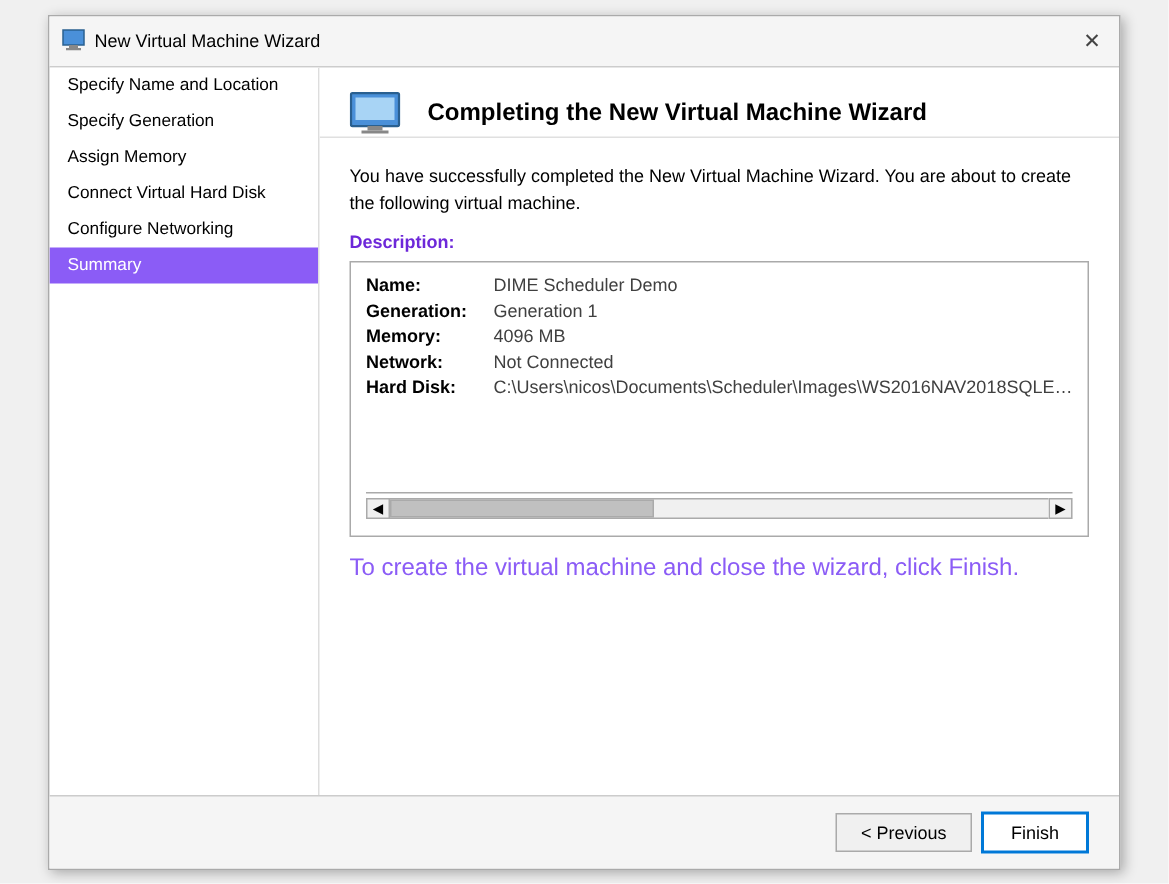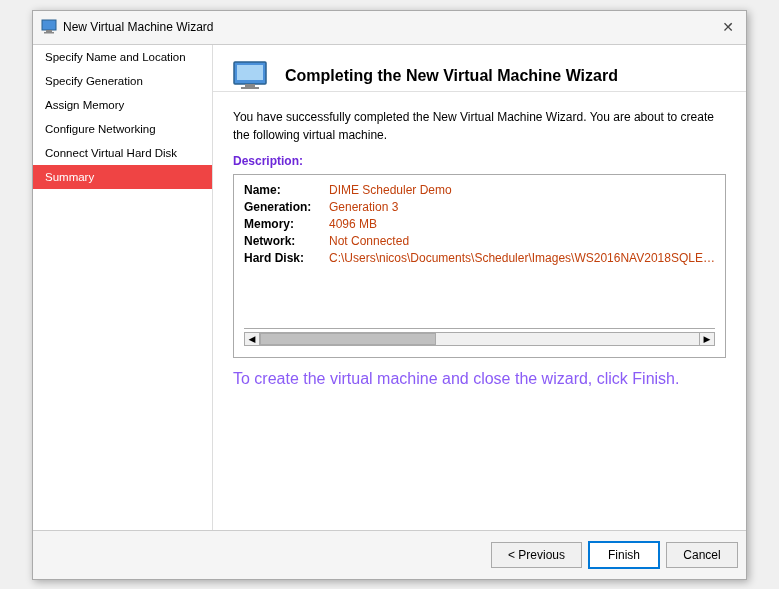--- a/index.html
+++ b/index.html
@@ -67,21 +67,21 @@
       padding-top: 0;
     }
     .sidebar-item {
       padding: 6px 12px;
       font-size: 11.5px;
       color: #000;
       cursor: pointer;
       white-space: nowrap;
     }
     .sidebar-item.active {
-      background: #ef4444;
+      background: #8b5cf6;
       color: #fff;
     }
     .main-panel {
       flex: 1;
       display: flex;
       flex-direction: column;
       padding: 0;
       overflow: hidden;
     }
     .header-section {
@@ -131,21 +131,21 @@
       margin-bottom: 3px;
       align-items: flex-start;
     }
     .desc-key {
       width: 85px;
       font-weight: bold;
       color: #000;
       flex-shrink: 0;
     }
     .desc-val {
-      color: #c2410c;
+      color: #404040;
       white-space: nowrap;
       overflow: hidden;
       text-overflow: ellipsis;
       text-align: center;
     }
     .scrollbar-area {
       border-top: 1px solid #aaa;
       padding: 3px 0 3px 0;
       display: flex;
       align-items: center;
@@ -180,21 +180,21 @@
       background: #c0c0c0;
       border: 1px solid #aaa;
     }
     .finish-text {
       font-size: 16px;
       color: #8b5cf6;
       margin-top: 12px;
     }
     .footer {
       border-top: 1px solid #ccc;
-      padding: 10px 8px;
+      padding: 10px 20px;
       display: flex;
       justify-content: flex-end;
       gap: 6px;
       background: #f5f5f5;
       flex-shrink: 0;
       align-items: center;
     }
     .btn {
       padding: 5px 16px;
       font-size: 12px;
@@ -233,22 +233,22 @@
     <span class="title-bar-text">New Virtual Machine Wizard</span>
     <div class="title-bar-close">✕</div>
   </div>
 
   <div class="content-area">
 
     <div class="sidebar">
       <div class="sidebar-item">Specify Name and Location</div>
       <div class="sidebar-item">Specify Generation</div>
       <div class="sidebar-item">Assign Memory</div>
+      <div class="sidebar-item">Connect Virtual Hard Disk</div>
       <div class="sidebar-item">Configure Networking</div>
-      <div class="sidebar-item">Connect Virtual Hard Disk</div>
       <div class="sidebar-item active">Summary</div>
     </div>
 
     <div class="main-panel">
 
       <div class="header-section">
         <div class="header-icon">
           <svg width="38" height="30" viewBox="0 0 38 30">
             <rect x="1" y="1" width="32" height="22" rx="1" fill="#4a90d9" stroke="#2a6090" stroke-width="1.5"></rect>
             <rect x="4" y="4" width="26" height="15" fill="#a8d4f5"></rect>
@@ -263,21 +263,21 @@
         <p class="intro-text">You have successfully completed the New Virtual Machine Wizard. You are about to create the following virtual machine.</p>
         <p class="description-label">Description:</p>
 
         <div class="description-box">
           <div class="desc-row">
             <span class="desc-key">Name:</span>
             <span class="desc-val">DIME Scheduler Demo</span>
           </div>
           <div class="desc-row">
             <span class="desc-key">Generation:</span>
-            <span class="desc-val">Generation 3</span>
+            <span class="desc-val">Generation 1</span>
           </div>
           <div class="desc-row">
             <span class="desc-key">Memory:</span>
             <span class="desc-val">4096 MB</span>
           </div>
           <div class="desc-row">
             <span class="desc-key">Network:</span>
             <span class="desc-val">Not Connected</span>
           </div>
           <div class="desc-row">
@@ -297,15 +297,14 @@
         </div>
 
         <p class="finish-text">To create the virtual machine and close the wizard, click Finish.</p>
       </div>
     </div>
   </div>
 
   <div class="footer">
     <button class="btn">&lt; Previous</button>
     <button class="btn primary">Finish</button>
-    <button class="btn">Cancel</button>
   </div>
 </div>
 
 </body></html>

